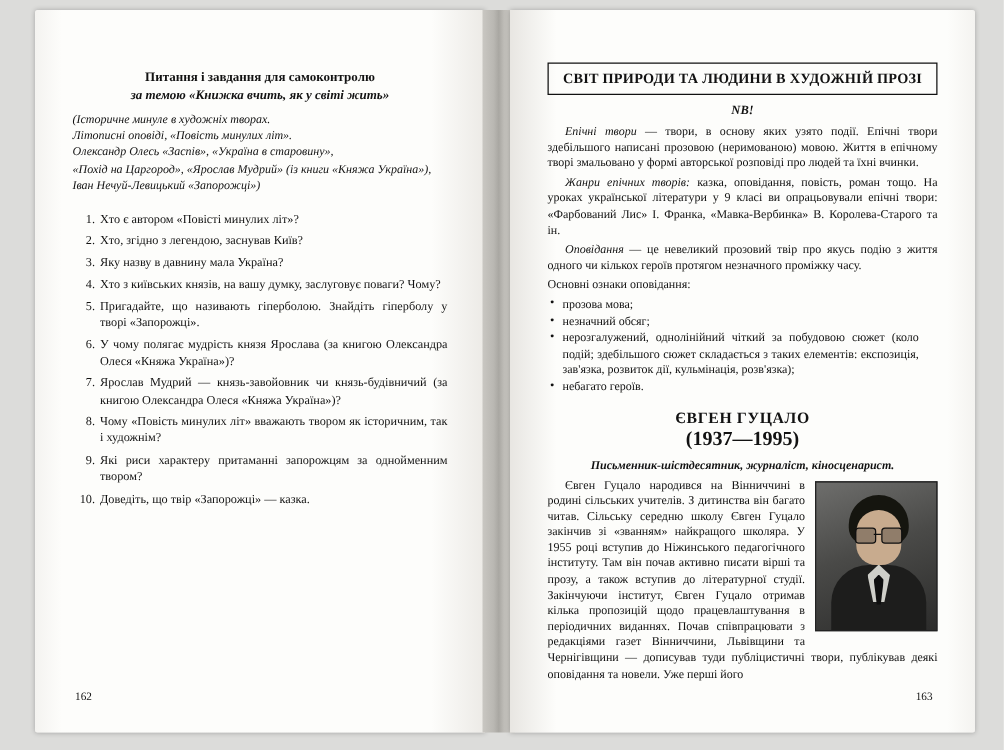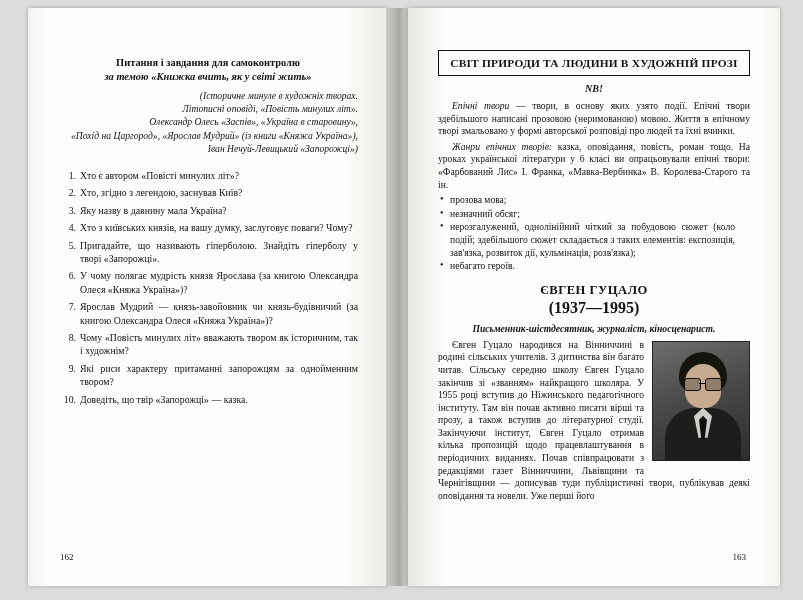--- a/index.html
+++ b/index.html
@@ -64,21 +64,21 @@
     text-align: center;
     font-weight: bold;
     font-size: 10.4px;
     line-height: 13.5px;
     margin-top: 22px;
   }
   .l-head .line2 {
     font-style: italic;
   }
   .l-sub {
-    text-align: right;
+    text-align: left;
     font-style: italic;
     font-size: 9.6px;
     line-height: 13.2px;
     margin-top: 6px;
   }
   .q-list {
     margin: 14px 0 0 0;
     padding: 0;
     list-style: none;
     font-size: 9.8px;
@@ -283,24 +283,28 @@
       <div class="page-inner">
 
         <div class="r-title">СВІТ ПРИРОДИ ТА ЛЮДИНИ В ХУДОЖНІЙ ПРОЗІ</div>
         <div class="nb">NB!</div>
 
         <p class="r-para">
           <span class="term">Епічні твори</span><span> — твори, в основу яких узято події. Епічні твори здебільшого написані прозовою (неримованою) мовою. Життя в епічному творі змальовано у формі авторської розповіді про людей та їхні вчинки.</span>
         </p>
 
         <p class="r-para">
-          <span class="term">Жанри епічних творів:</span><span> казка, оповідання, повість, роман тощо. На уроках української літератури у 6 класі ви опрацьовували епічні твори: «Фарбований Лис» І. Франка, «Мавка-Вербинка» В. Королева-Старого та ін.</span>
+          <span class="term">Жанри епічних творів:</span><span> казка, оповідання, повість, роман тощо. На уроках української літератури у 9 класі ви опрацьовували епічні твори: «Фарбований Лис» І. Франка, «Мавка-Вербинка» В. Королева-Старого та ін.</span>
         </p>
 
-
+        <p class="r-para">
+          <span class="term">Оповідання</span><span> — це невеликий прозовий твір про якусь подію з життя одного чи кількох героїв протягом незначного проміжку часу.</span>
+        </p>
+
+        <div class="r-para" style="text-indent:0">Основні ознаки оповідання:</div>
 
         <ul class="r-list">
           <li>прозова мова;</li>
           <li>незначний обсяг;</li>
           <li>нерозгалужений, однолінійний чіткий за побудовою сюжет (коло подій; здебільшого сюжет складається з таких елементів: експозиція, зав'язка, розвиток дії, кульмінація, розв'язка);</li>
           <li>небагато героїв.</li>
         </ul>
 
         <div class="author-name">ЄВГЕН ГУЦАЛО</div>
         <div class="author-years">(1937—1995)</div>

